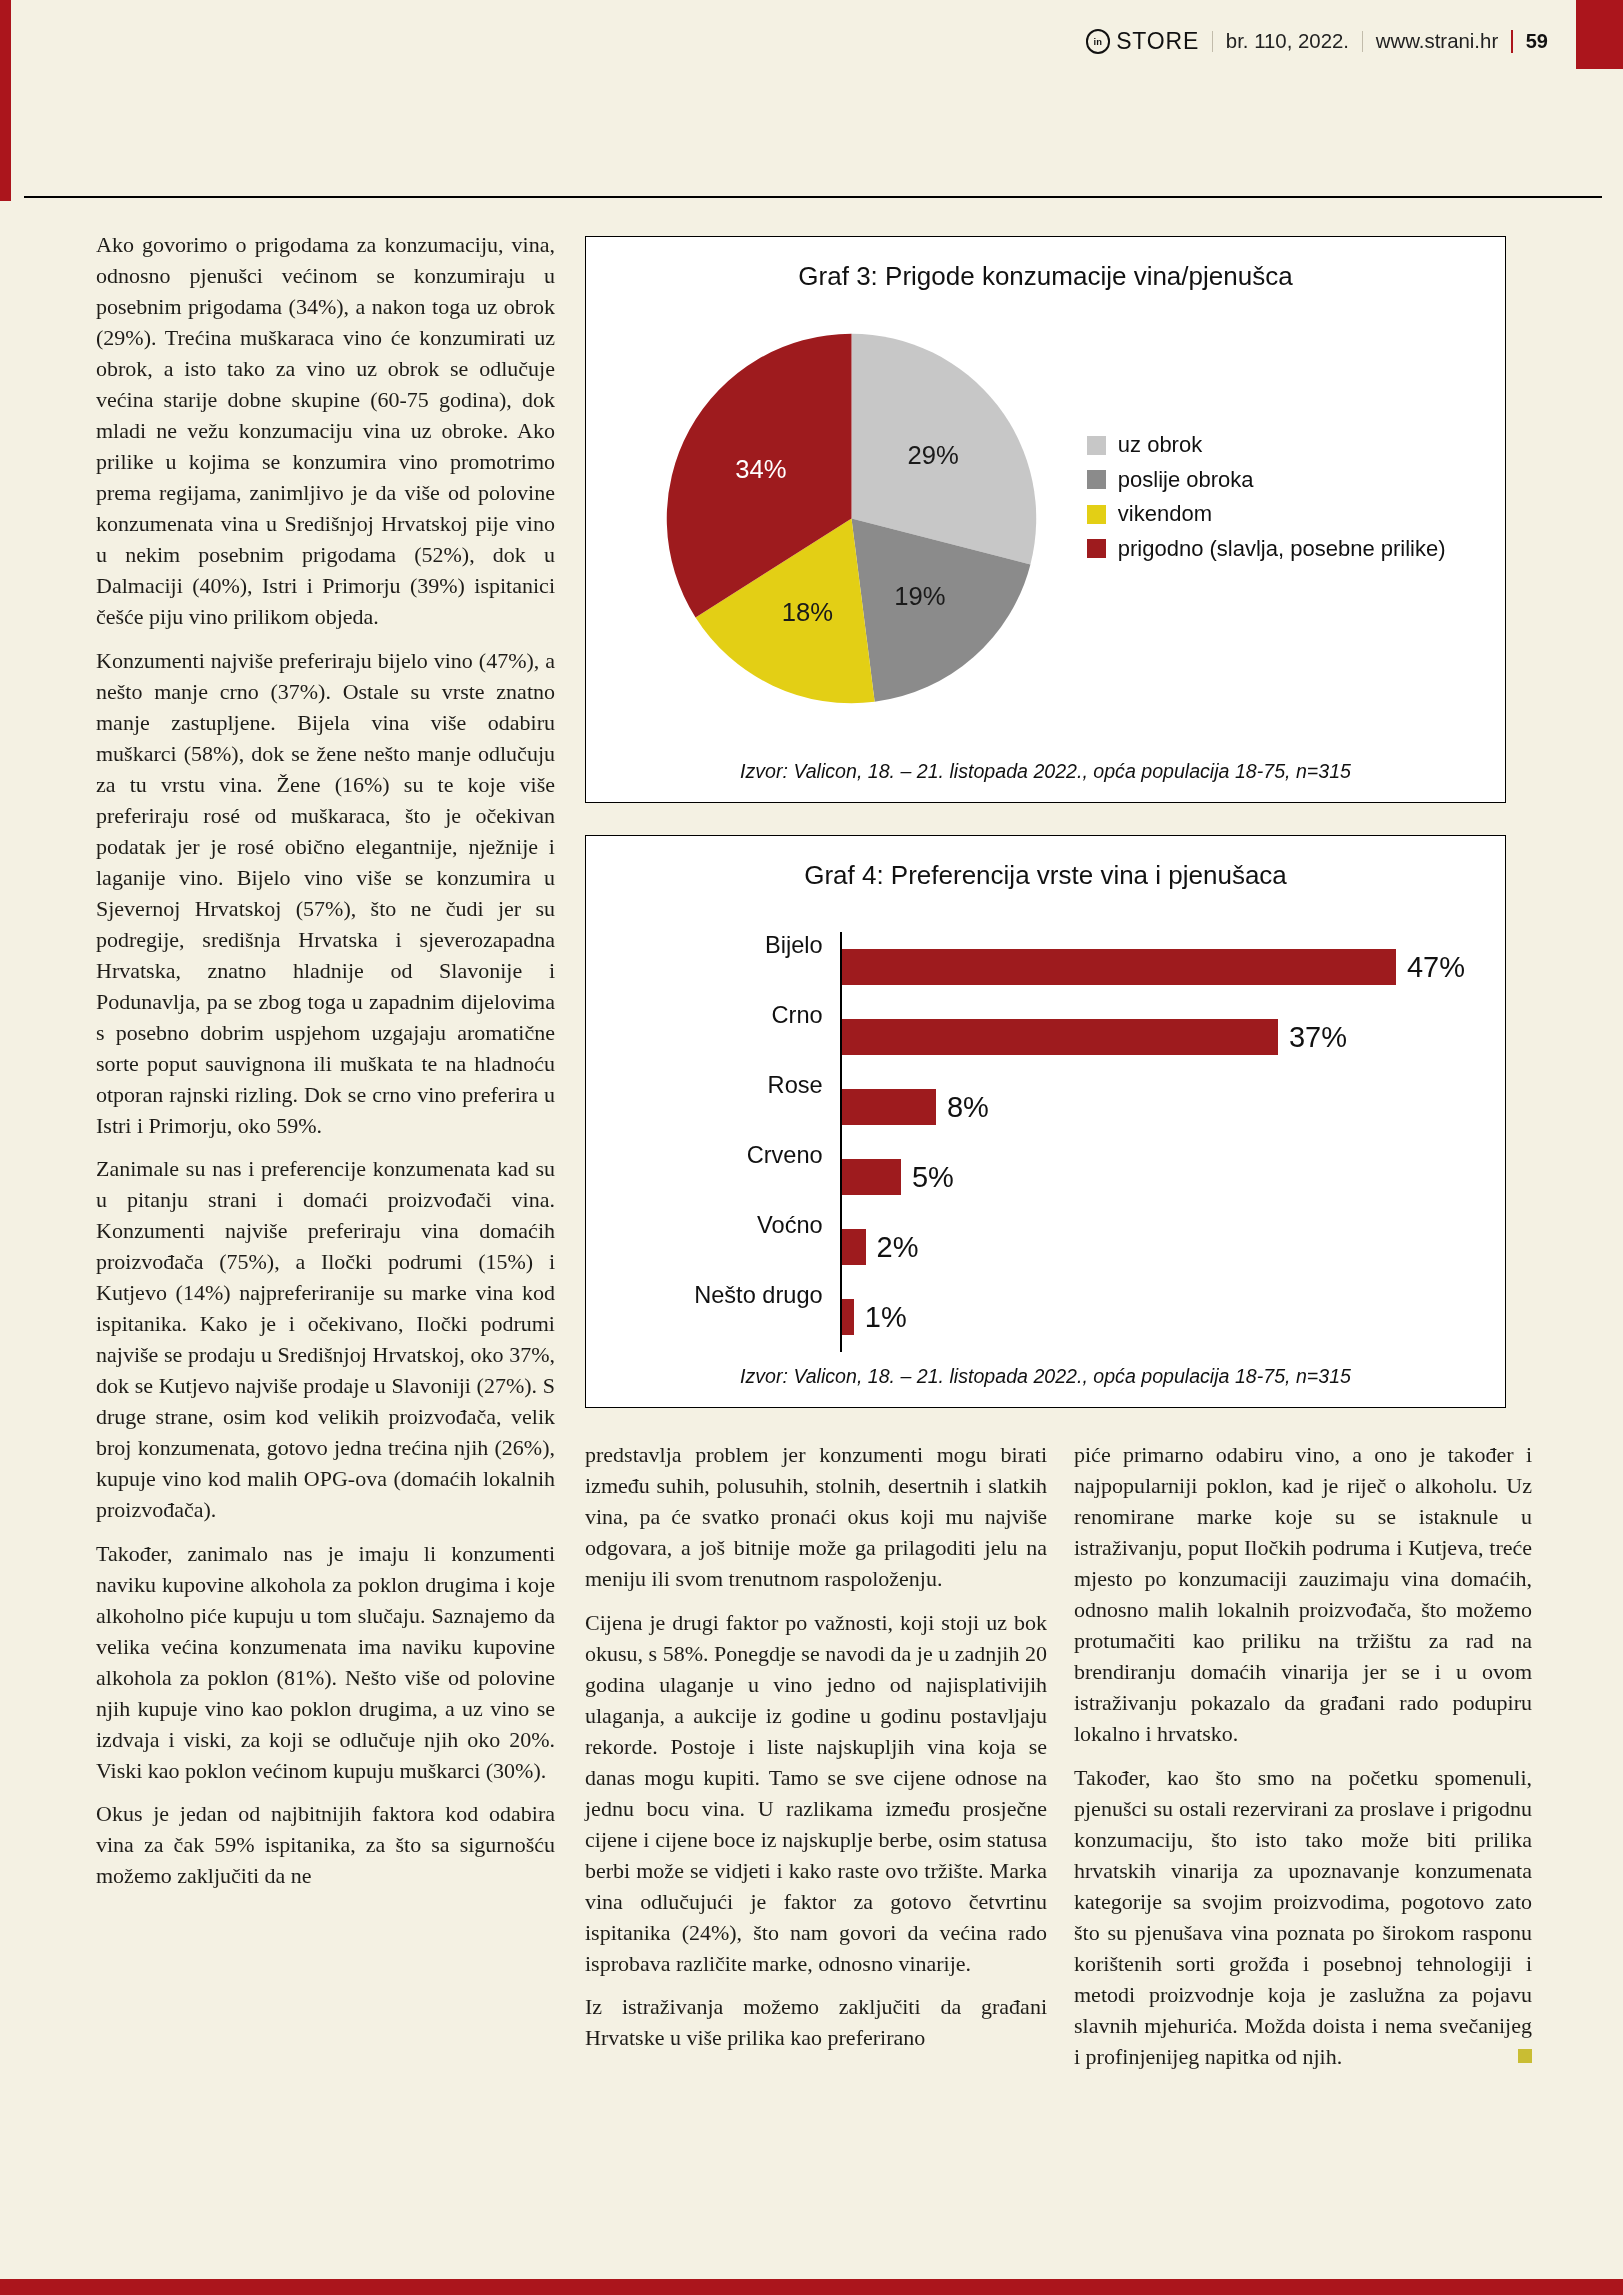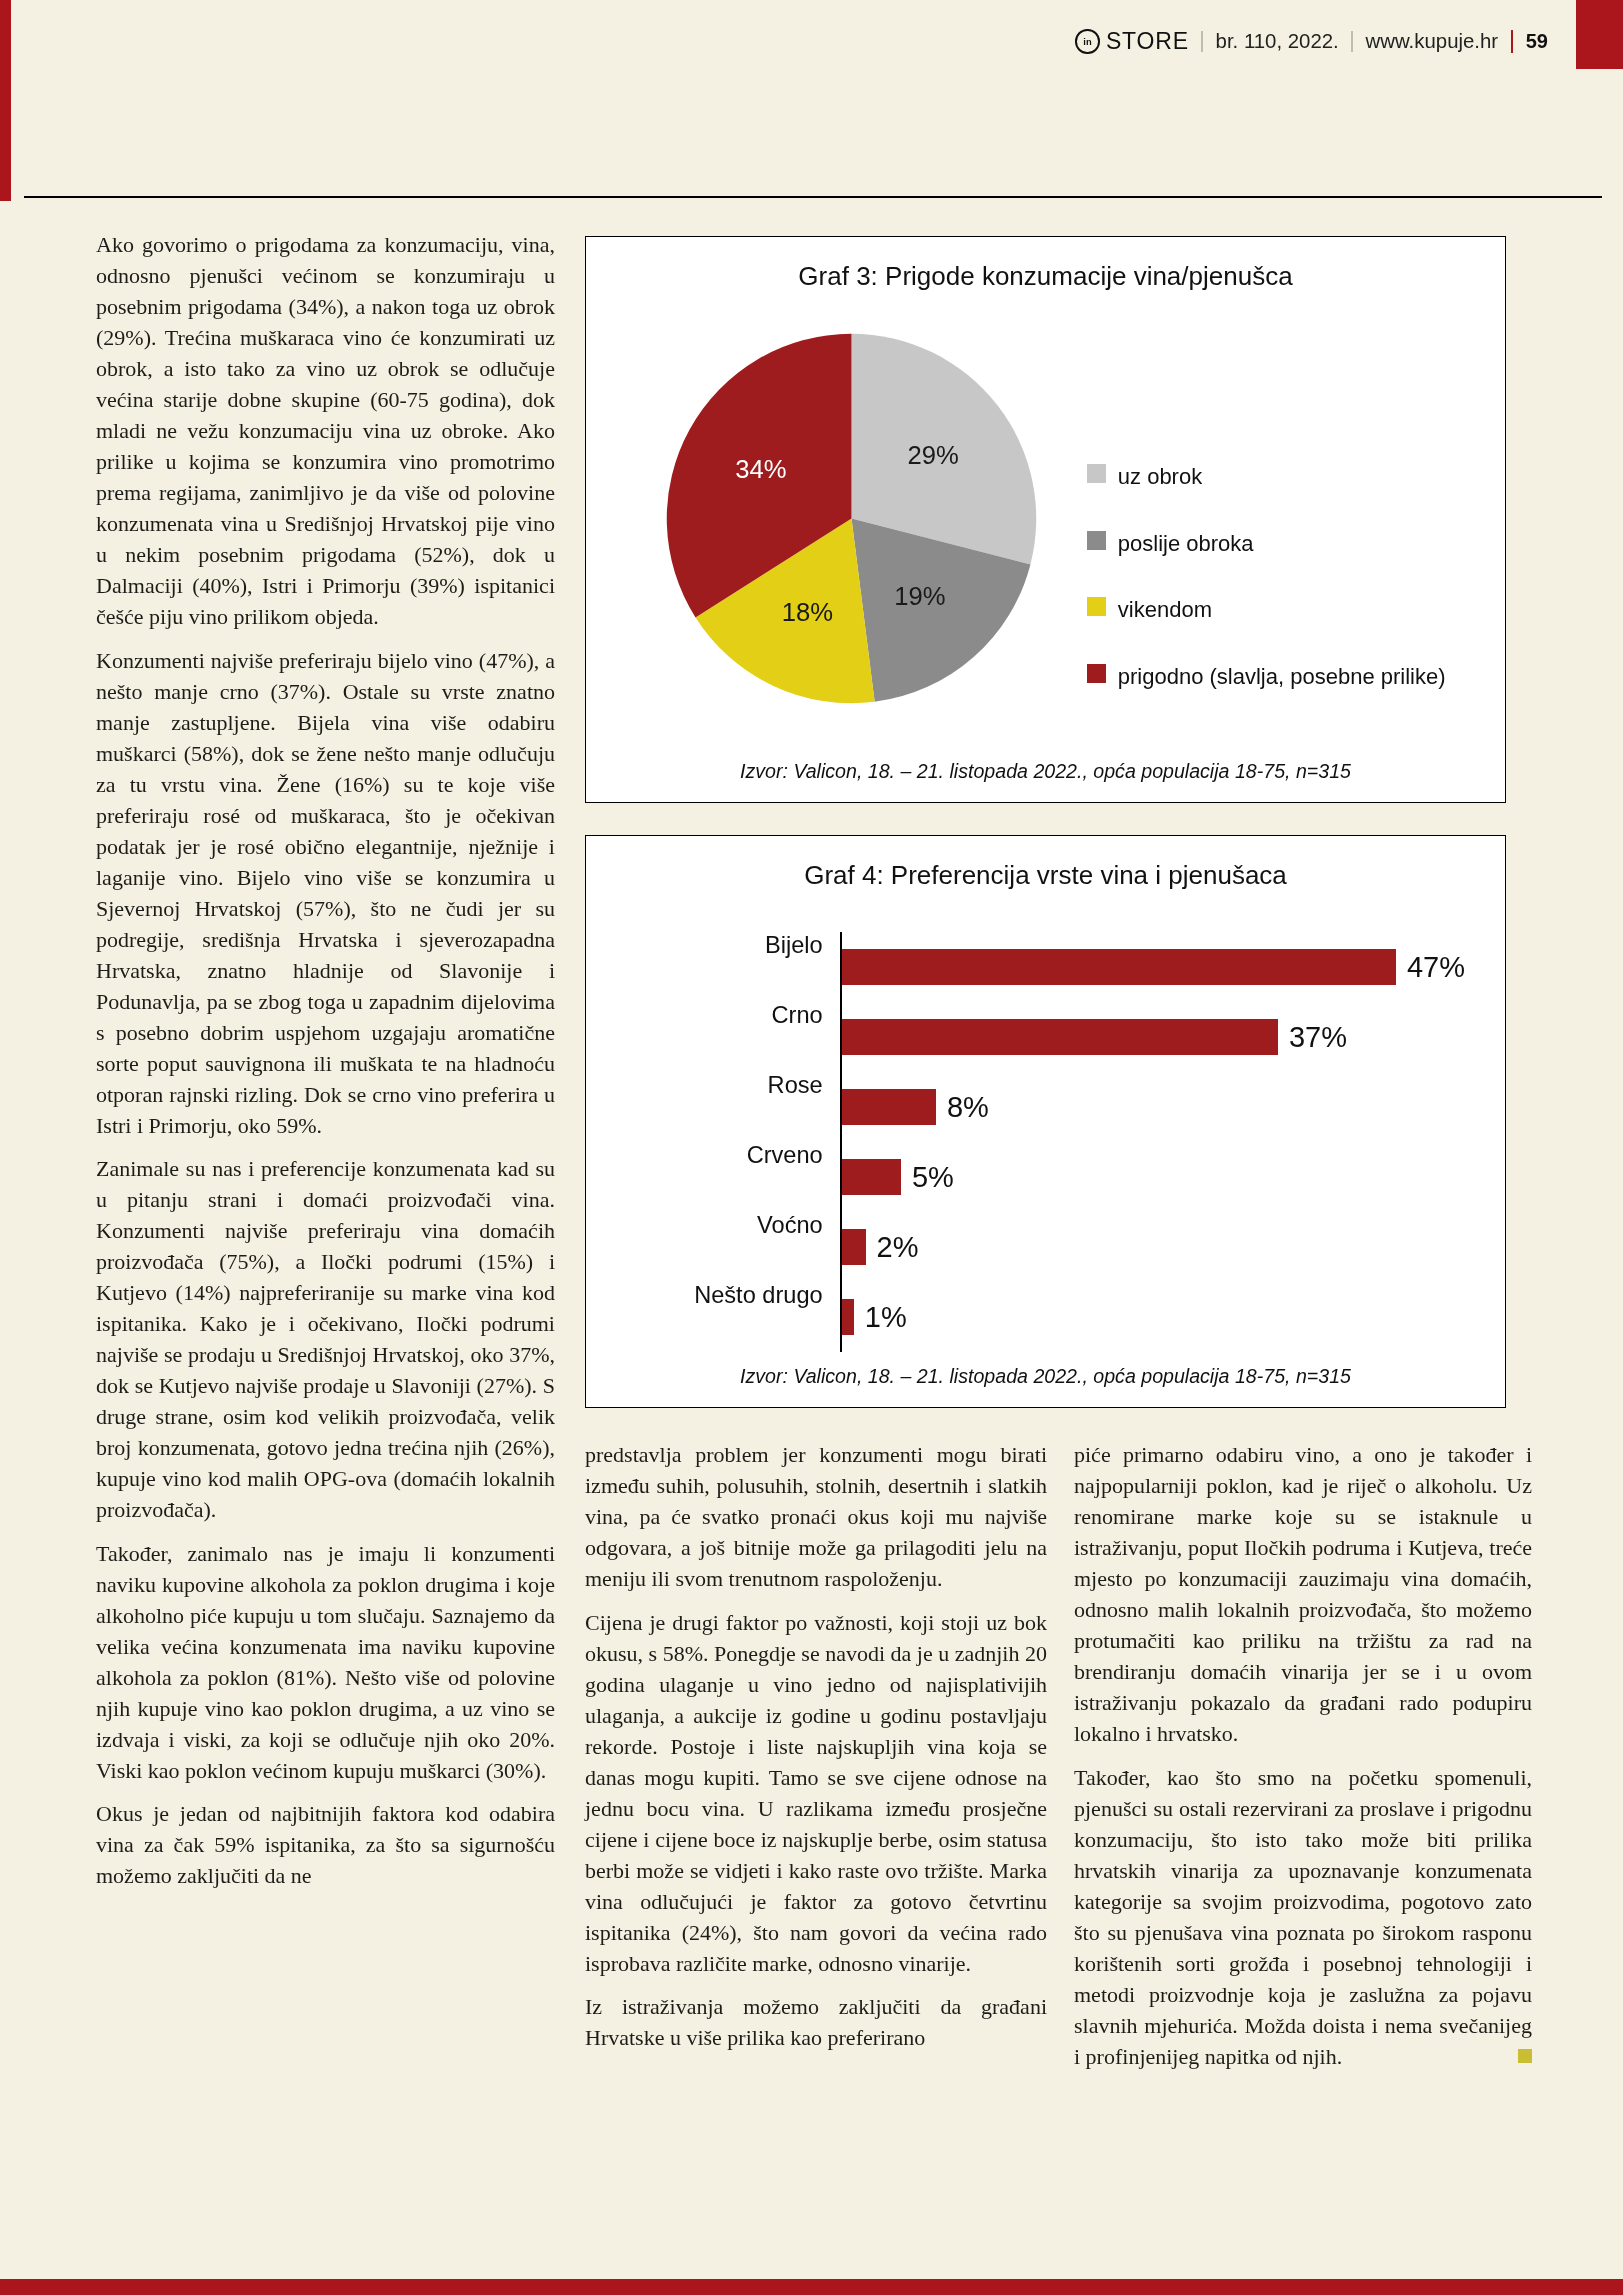--- a/index.html
+++ b/index.html
@@ -52,21 +52,21 @@
   .graf3{left:585px;top:236px;width:919px;height:565px;}
   .graf4{left:585px;top:835px;width:919px;height:571px;}
   .chart-title{position:absolute;top:23.6px;left:0;right:0;margin:0;text-align:center;
     font-size:26px;font-weight:normal;}
   .source{position:absolute;bottom:19px;left:0;right:0;text-align:center;
     font-style:italic;font-size:19.6px;}
 
   
   .pie-svg{position:absolute;left:77px;top:93px;width:377px;height:377px;}
   .legend{position:absolute;left:501px;top:195px;display:flex;flex-direction:column;gap:8.6px;}
-  .legend-item{display:flex;align-items:flex-start;gap:11.8px;font-size:22px;margin-top:32px;}
+  .legend-item{display:flex;align-items:center;gap:11.8px;font-size:22px;}
   .legend-swatch{width:19px;height:19px;flex:none;}
 
   
   .bar-rows{position:absolute;left:15.7px;top:96px;right:15.7px;}
   .bar-row{display:flex;align-items:flex-start;height:70px;}
   .bar-label{width:221px;text-align:right;padding-right:17.3px;font-size:23.6px;flex:none;}
   .bar-track{border-left:2.4px solid #000;height:100%;display:flex;align-items:center;flex:1;}
   .bar{height:36px;flex:none;}
   .bar-value{margin-left:11px;font-size:29px;}
 </style>
@@ -79,21 +79,21 @@
   <div class="corner-right"></div>
 
   <div class="header">
     <span class="logo-circle">
         <span>in</span>
       </span>
     <span class="brand">STORE</span>
     <span class="hdiv"></span>
     <span>br. 110, 2022.</span>
     <span class="hdiv"></span>
-    <span>www.kupuje.hr</span>
+    <span>www.strani.hr</span>
     <span class="hdiv red"></span>
     <span class="pagenum">59</span>
   </div>
 
   <div class="rule"></div>
 
   <div class="col col-left">
     <p>Ako govorimo o prigodama za konzumaciju, vina, odnosno pjenušci većinom se konzumiraju u posebnim prigodama (34%), a nakon toga uz obrok (29%). Trećina muškaraca vino će konzumirati uz obrok, a isto tako za vino uz obrok se odlučuje većina starije dobne skupine (60-75 godina), dok mladi ne vežu konzumaciju vina uz obroke. Ako prilike u kojima se konzumira vino promotrimo prema regijama, zanimljivo je da više od polovine konzumenata vina u Središnjoj Hrvatskoj pije vino u nekim posebnim prigodama (52%), dok u Dalmaciji (40%), Istri i Primorju (39%) ispitanici češće piju vino prilikom objeda.</p>
     <p>Konzumenti najviše preferiraju bijelo vino (47%), a nešto manje crno (37%). Ostale su vrste znatno manje zastupljene. Bijela vina više odabiru muškarci (58%), dok se žene nešto manje odlučuju za tu vrstu vina. Žene (16%) su te koje više preferiraju rosé od muškaraca, što je očekivan podatak jer je rosé obično elegantnije, nježnije i laganije vino. Bijelo vino više se konzumira u Sjevernoj Hrvatskoj (57%), što ne čudi jer su podregije, središnja Hrvatska i sjeverozapadna Hrvatska, znatno hladnije od Slavonije i Podunavlja, pa se zbog toga u zapadnim dijelovima s posebno dobrim uspjehom uzgajaju aromatične sorte poput sauvignona ili muškata te na hladnoću otporan rajnski rizling. Dok se crno vino preferira u Istri i Primorju, oko 59%.</p>
     <p>Zanimale su nas i preferencije konzumenata kad su u pitanju strani i domaći proizvođači vina. Konzumenti najviše preferiraju vina domaćih proizvođača (75%), a Iločki podrumi (15%) i Kutjevo (14%) najpreferiranije su marke vina kod ispitanika. Kako je i očekivano, Iločki podrumi najviše se prodaju u Središnjoj Hrvatskoj, oko 37%, dok se Kutjevo najviše prodaje u Slavoniji (27%). S druge strane, osim kod velikih proizvođača, velik broj konzumenata, gotovo jedna trećina njih (26%), kupuje vino kod malih OPG-ova (domaćih lokalnih proizvođača).</p>

